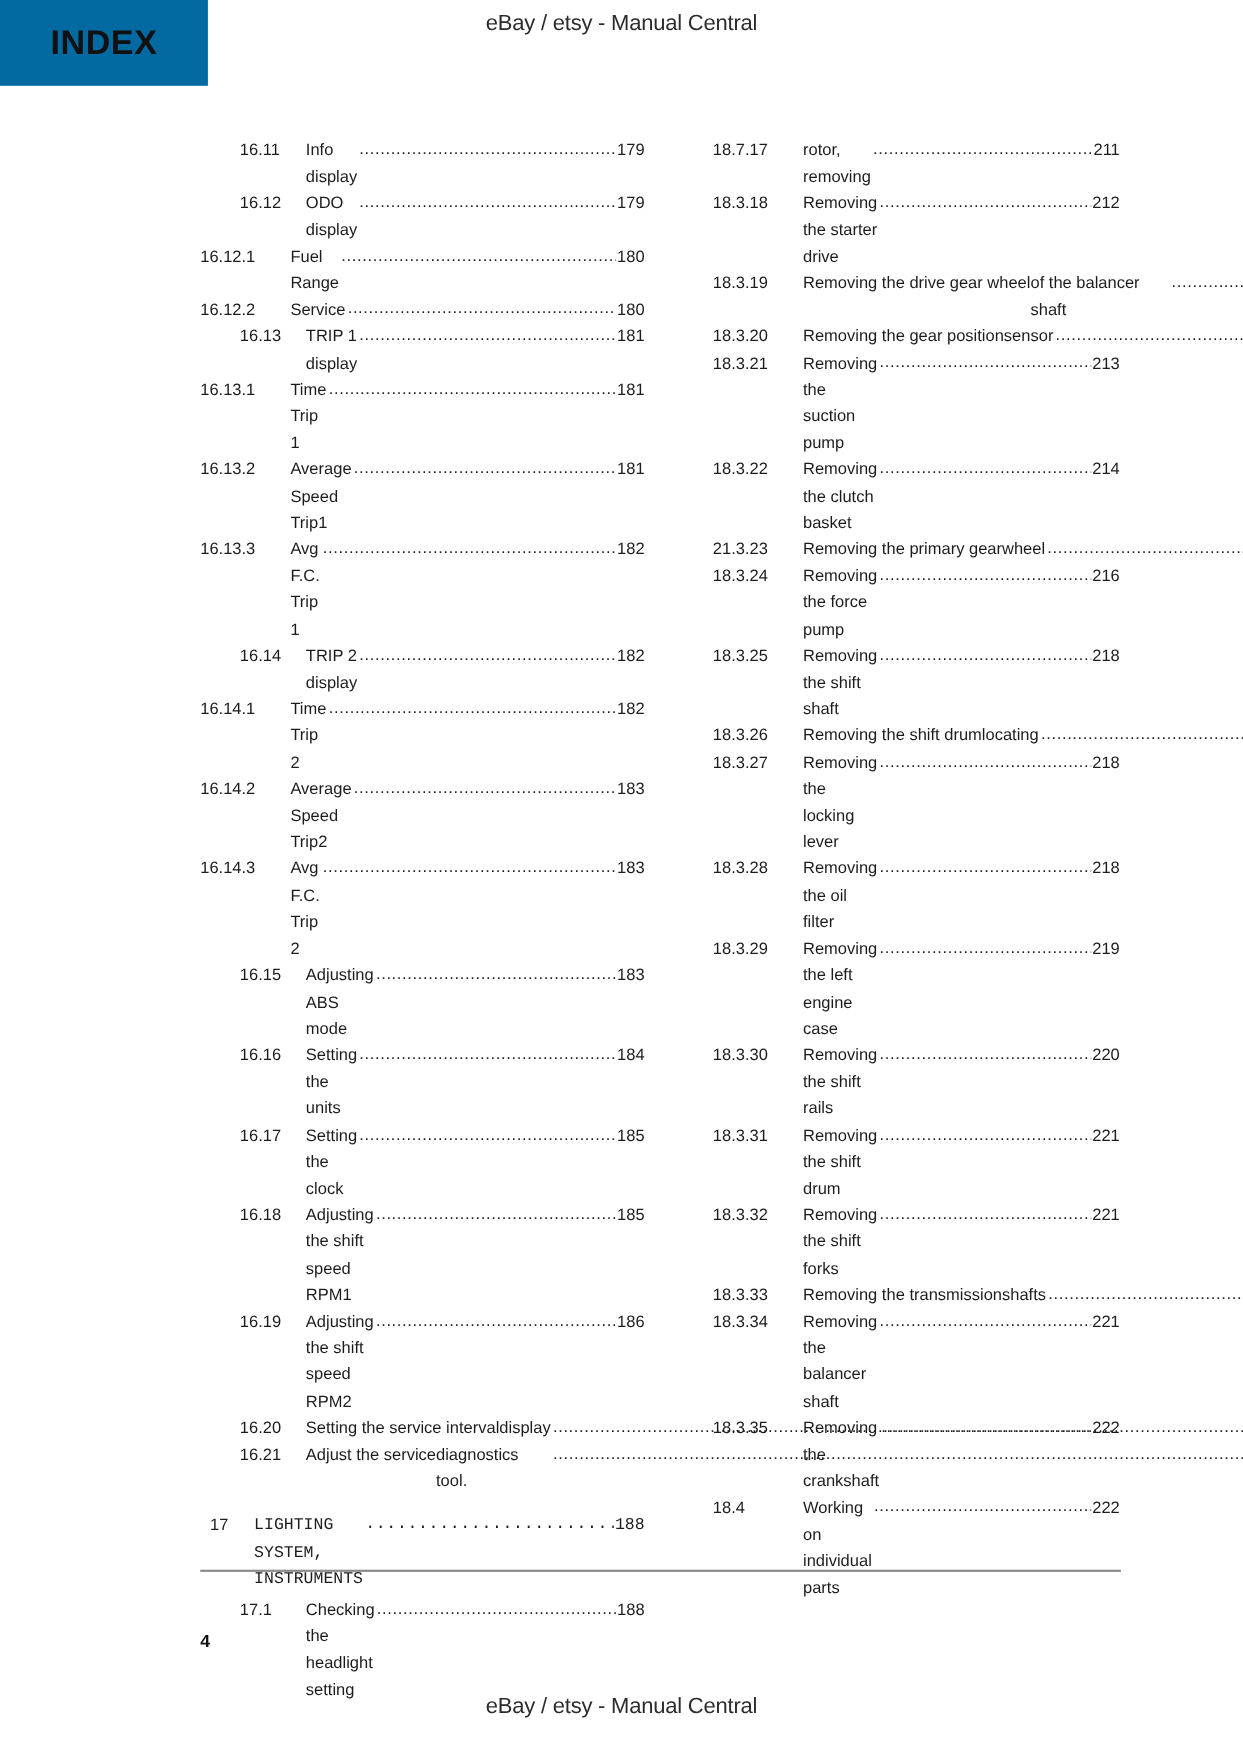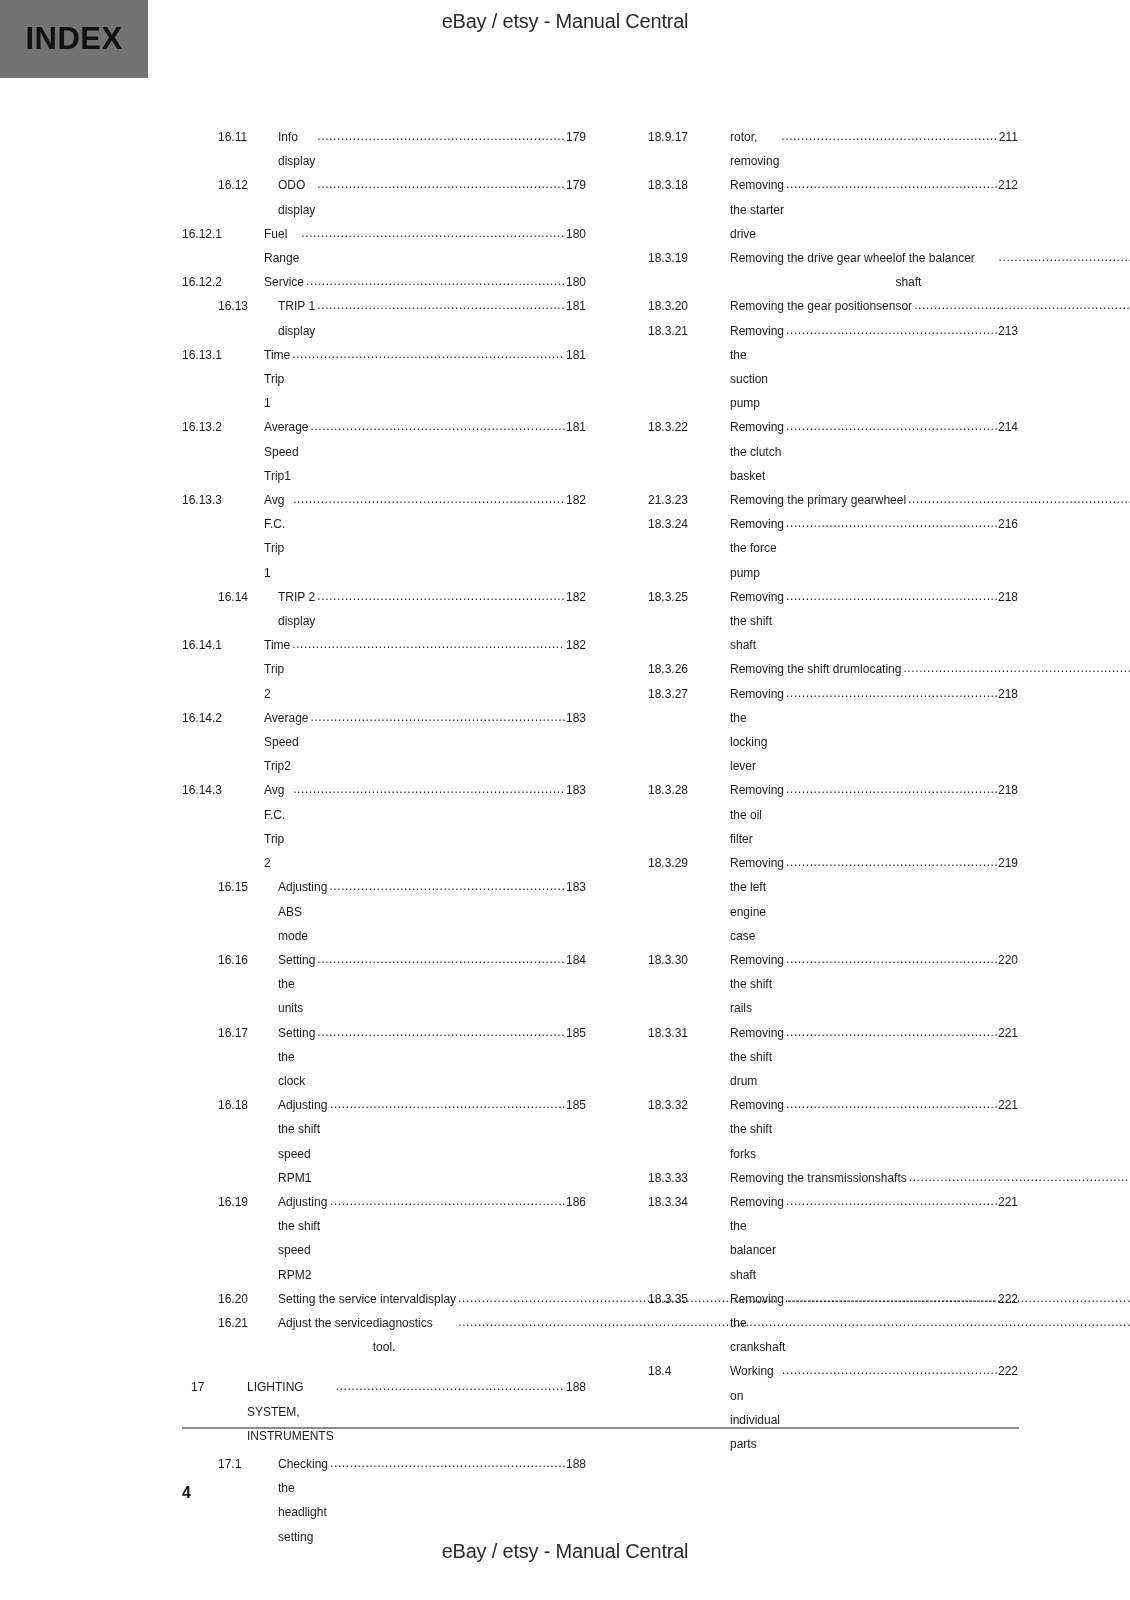--- a/index.html
+++ b/index.html
@@ -15,23 +15,23 @@
     font-family: "Liberation Sans", sans-serif;
     color: #1a1a1a;
     overflow: hidden;
   }
 
   
   .index-tab {
     position: absolute;
     left: 0;
     top: 0;
-    width: 148px;
+    width: 189px;
     height: 78px;
-    background: #737373;
+    background: #0369a1;
     display: flex;
     align-items: center;
     justify-content: center;
     text-align: right;
   }
   .index-tab .label {
     font-family: "Liberation Sans", sans-serif;
     font-weight: bold;
     font-size: 31px;
     letter-spacing: 0.5px;
@@ -61,21 +61,21 @@
   .col {
     position: absolute;
     top: 0;
   }
   .col-left  { left: 182px; width: 404px; }
   .col-right { left: 640px; width: 378px; }
 
   .row {
     display: flex;
     align-items: flex-start;
-    font-size: 12px;
+    font-size: 15px;
     line-height: 24.2px;
     color: #1c1c1c;
   }
   .row .num {
     flex: 0 0 auto;
     white-space: nowrap;
   }
   .row .body {
     flex: 1 1 auto;
     display: flex;
@@ -105,21 +105,21 @@
     align-items: stretch;
   }
   .row.wrap .line1 { white-space: nowrap; }
   .row.wrap .line-last {
     display: flex;
     align-items: baseline;
   }
 
   
   .col-left  .lvl-chapter .num { width: 27px; margin-left: 9px; }
-  .col-left  .lvl-chapter .body { margin-left: 16px; }
+  .col-left  .lvl-chapter .body { margin-left: 0; font-family: Liberation Mono, monospace; }
   .col-left  .lvl-2 .num { width: 60px; margin-left: 36px; }
   .col-left  .lvl-3 .num { width: 82px; }
 
   
   .col-right .lvl-2 .num { width: 82px; margin-left: 8px; }
   .col-right .lvl-3 .num { width: 82px; margin-left: 8px; }
 
   .gap-before { margin-top: 16px; gap: 13px; }
   .gap-after  { margin-bottom: 4px; }
 
@@ -332,21 +332,21 @@
         <span class="num">17.1</span>
         <span class="body">
           <span class="title">Checking the headlight setting</span>
           <span class="dots">........................................................................................................................................................................................................</span>
           <span class="page">188</span>
         </span>
       </div>
     </div>
   <div class="col col-right" id="col-right">
       <div class="row lvl-3">
-        <span class="num">18.9.17</span>
+        <span class="num">18.7.17</span>
         <span class="body">
           <span class="title">rotor, removing</span>
           <span class="dots">........................................................................................................................................................................................................</span>
           <span class="page">211</span>
         </span>
       </div>
       <div class="row lvl-3">
         <span class="num">18.3.18</span>
         <span class="body">
           <span class="title">Removing the starter drive</span>

